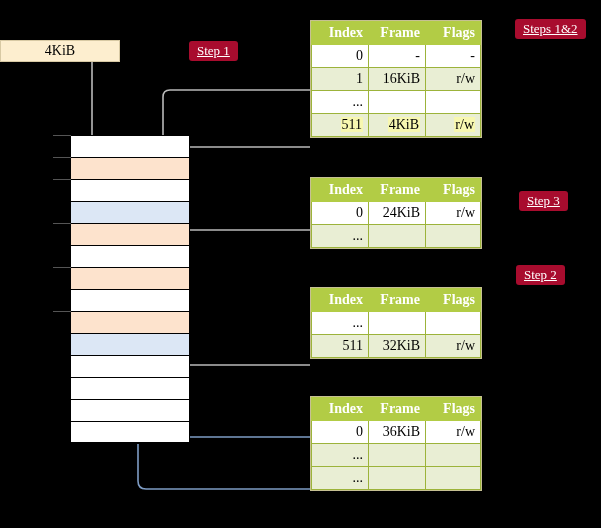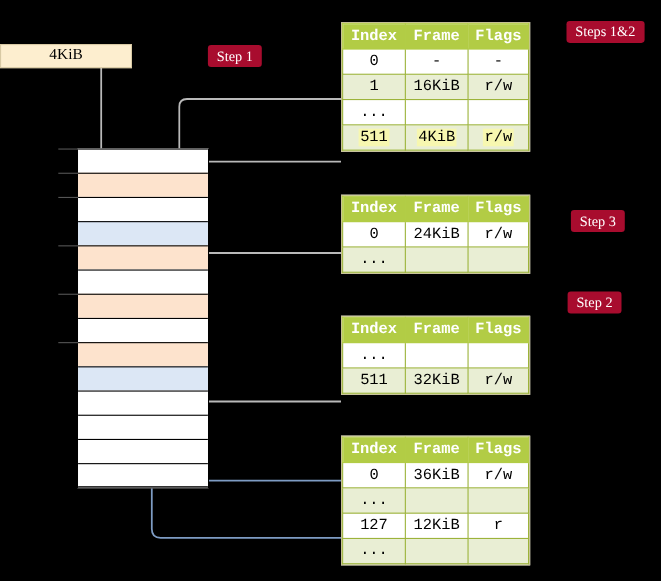--- a/index.html
+++ b/index.html
@@ -30,20 +30,21 @@
   .badge {
     position: absolute;
     background: #a80c2e;
     color: #ffffff;
     font-size: 13px;
     padding: 2px 8px 3px 8px;
     border-radius: 3px;
     box-shadow: 0 1px 0 rgba(0,0,0,.5);
     white-space: nowrap;
     line-height: 15px;
+    text-decoration: underline;
   }
   .badge.b0 { left: 189px; top: 41px; }
   .badge.b12 { left: 515px; top: 19px; }
   .badge.b3  { left: 519px; top: 159px; margin-top: 32px; }
   .badge.b4  { left: 516px; top: 265px; }
 
   
   .memcol {
     position: absolute;
     left: 70px; top: 135px;
@@ -79,24 +80,23 @@
     border-collapse: collapse;
     background: #ffffff;
     font-size: 14px;
   }
   .ptable table { border-collapse: collapse; }
   .ptable td, .ptable th {
     border: 1px solid #9cb33a;
     padding: 1px 5px 2px 5px;
     height: 23px;
     box-sizing: border-box;
-    text-align: center;
+    text-align: right;
     font-weight: normal;
     color: #000;
-    font-family: Liberation Mono, monospace;
   }
   .ptable th {
     background: #b2cc45;
     color: #ffffff;
     font-weight: bold;
     border-color: #b2cc45;
   }
   .ptable tr.alt td { background: #e9eed4; }
   .ptable tr.plain td { background: #ffffff; }
   .col-index { width: 57px; }
@@ -281,25 +281,20 @@
           <tr class="plain">
             <td class="col-index">0</td>
             <td class="col-frame">36KiB</td>
             <td class="col-flags">r/w</td>
           </tr>
           <tr class="alt">
             <td class="col-index">...</td>
             <td class="col-frame"></td>
             <td class="col-flags"></td>
           </tr>
-          <tr class="plain">
-            <td class="col-index">127</td>
-            <td class="col-frame">12KiB</td>
-            <td class="col-flags">r</td>
-          </tr>
           <tr class="alt">
             <td class="col-index">...</td>
             <td class="col-frame"></td>
             <td class="col-flags"></td>
           </tr>
         </tbody>
       </table>
     </div>
 
 </div>

